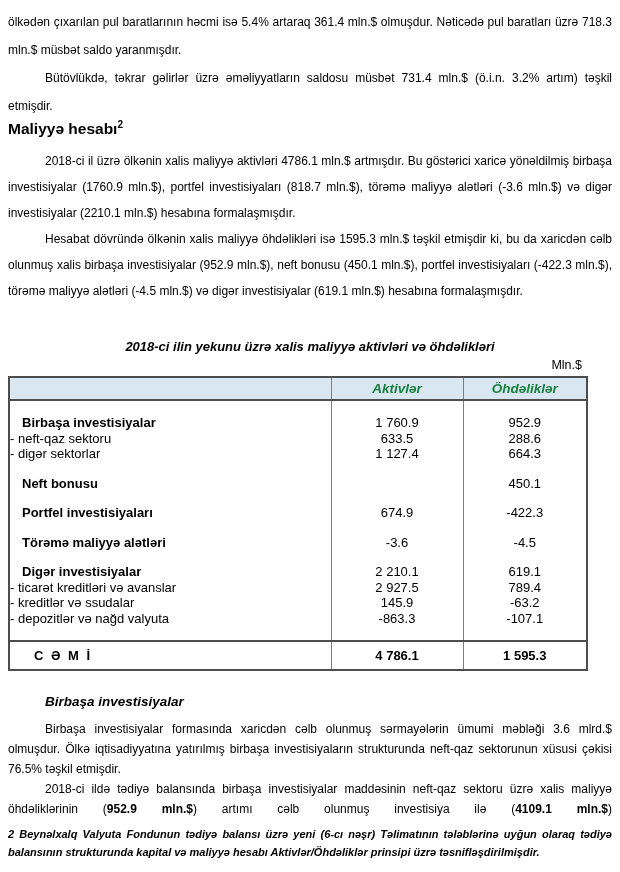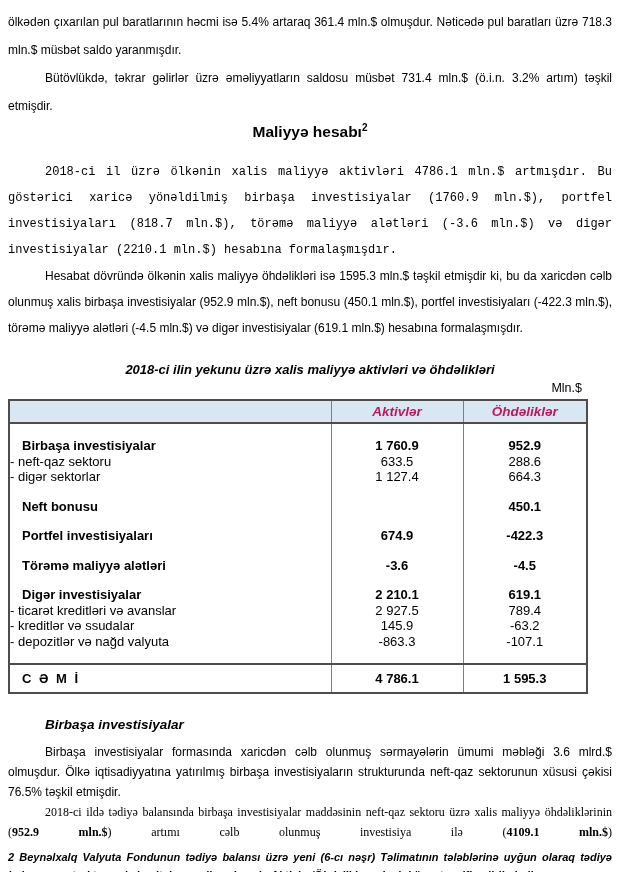--- a/index.html
+++ b/index.html
@@ -13,29 +13,29 @@
   .page { padding: 8px 8px 0 8px; width: 604px; }
 
   p { margin: 0; text-align: justify; font-size: 12px; }
   .lh28 { line-height: 28px; }
   .lh26 { line-height: 26px; }
   .lh20 { line-height: 20px; }
   .indent { text-indent: 37px; }
 
   .section-title {
     margin-top: -6px;
-    text-align: center;
+    text-align: left;
     font-weight: bold;
     font-size: 15.5px;
-    line-height: 27px;
+    line-height: 22px;
   }
   .section-title sup { font-size: 10px; }
 
   .table-caption {
-    margin-top: 20px;
+    margin-top: 34px;
     text-align: center;
     font-weight: bold;
     font-style: italic;
     font-size: 13px;
     line-height: 18px;
   }
   .unit-label {
     margin-top: 2px;
     width: 578px;
     text-align: right;
@@ -50,21 +50,21 @@
     border-collapse: collapse;
     table-layout: fixed;
     width: 578px;
     border: 2px solid #4d4d4d;
   }
   .ftable col.c1 { width: 322px; }
   .ftable col.c2 { width: 132px; }
   .ftable col.c3 { width: 124px; }
   .ftable th {
     background: #d9e7f3;
-    color: #be185d;
+    color: #15803d;
     font-style: italic;
     font-weight: bold;
     font-size: 13.5px;
     height: 21px;
     padding: 0;
     border-bottom: 2px solid #4d4d4d;
     text-align: center;
   }
   .ftable td {
     padding: 0;
@@ -72,40 +72,40 @@
     line-height: 15.5px;
     vertical-align: middle;
   }
   .ftable th:nth-child(2), .ftable td:nth-child(2),
   .ftable th:nth-child(3), .ftable td:nth-child(3) {
     border-left: 1px solid #7f7f7f;
   }
   .c-label { text-align: left; }
   .c-num { text-align: center; }
   .r-category .c-label { font-weight: bold; padding-left: 12px; }
-  .r-category .c-num { font-weight: bold; }
+  .r-category .c-num { font-weight: normal; }
   .r-detail .c-label { }
   .r-gap td { height: 14px; }
   .total-row td {
     border-top: 2px solid #4d4d4d;
     height: 27px;
     font-weight: bold;
   }
-  .total-row .c-label { padding-left: 12px; letter-spacing: 2px; }
+  .total-row .c-label { padding-left: 24px; letter-spacing: 2px; }
 
   .subsection-title {
     margin-top: 22px;
     margin-left: 37px;
     font-weight: bold;
     font-style: italic;
     font-size: 13.5px;
     line-height: 18px;
   }
   .para-bottom-first { margin-top: 8px; }
-  .stretch-last { text-align-last: justify; font-family: Liberation Serif, serif; }
+  .stretch-last { text-align-last: justify; }
 
   .footnote {
     margin-top: 6px;
     font-size: 11px;
     font-weight: bold;
     font-style: italic;
     line-height: 18px;
     text-align: justify;
   }
 </style>
@@ -114,21 +114,21 @@
 
 <div class="page">
 
   <p class="lh28">ölkədən çıxarılan pul baratlarının həcmi isə 5.4% artaraq 361.4 mln.$ olmuşdur. Nəticədə pul baratları üzrə 718.3 mln.$ müsbət saldo yaranmışdır.</p>
   <p class="lh28 indent">Bütövlükdə, təkrar gəlirlər üzrə əməliyyatların saldosu müsbət 731.4 mln.$ (ö.i.n. 3.2% artım) təşkil etmişdir.</p>
 
   <div class="section-title">
     <span>Maliyyə hesabı</span><sup>2</sup>
   </div>
 
-  <p class="lh26 indent" style="margin-top:14px;font-family:Liberation Mono, monospace;">2018-ci il üzrə ölkənin xalis maliyyə aktivləri 4786.1 mln.$ artmışdır. Bu göstərici xaricə yönəldilmiş birbaşa investisiyalar (1760.9 mln.$), portfel investisiyaları (818.7 mln.$), törəmə maliyyə alətləri (-3.6 mln.$) və digər investisiyalar (2210.1 mln.$) hesabına formalaşmışdır.</p>
+  <p class="lh26 indent" style="margin-top:8px;">2018-ci il üzrə ölkənin xalis maliyyə aktivləri 4786.1 mln.$ artmışdır. Bu göstərici xaricə yönəldilmiş birbaşa investisiyalar (1760.9 mln.$), portfel investisiyaları (818.7 mln.$), törəmə maliyyə alətləri (-3.6 mln.$) və digər investisiyalar (2210.1 mln.$) hesabına formalaşmışdır.</p>
   <p class="lh26 indent">Hesabat dövründə ölkənin xalis maliyyə öhdəlikləri isə 1595.3 mln.$ təşkil etmişdir ki, bu da xaricdən cəlb olunmuş xalis birbaşa investisiyalar (952.9 mln.$), neft bonusu (450.1 mln.$), portfel investisiyaları (-422.3 mln.$), törəmə maliyyə alətləri (-4.5 mln.$) və digər investisiyalar (619.1 mln.$) hesabına formalaşmışdır.</p>
 
   <div class="table-caption">2018-ci ilin yekunu üzrə xalis maliyyə aktivləri və öhdəlikləri</div>
   <div class="unit-label">Mln.$</div>
 
   <table class="ftable">
     <colgroup>
         <col class="c1">
         <col class="c2">
         <col class="c3">

